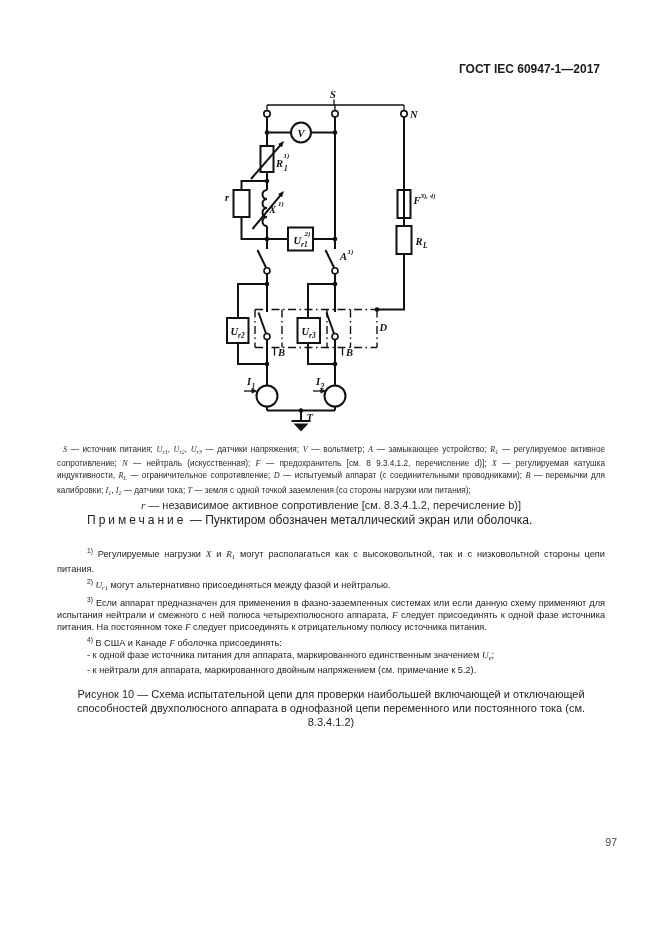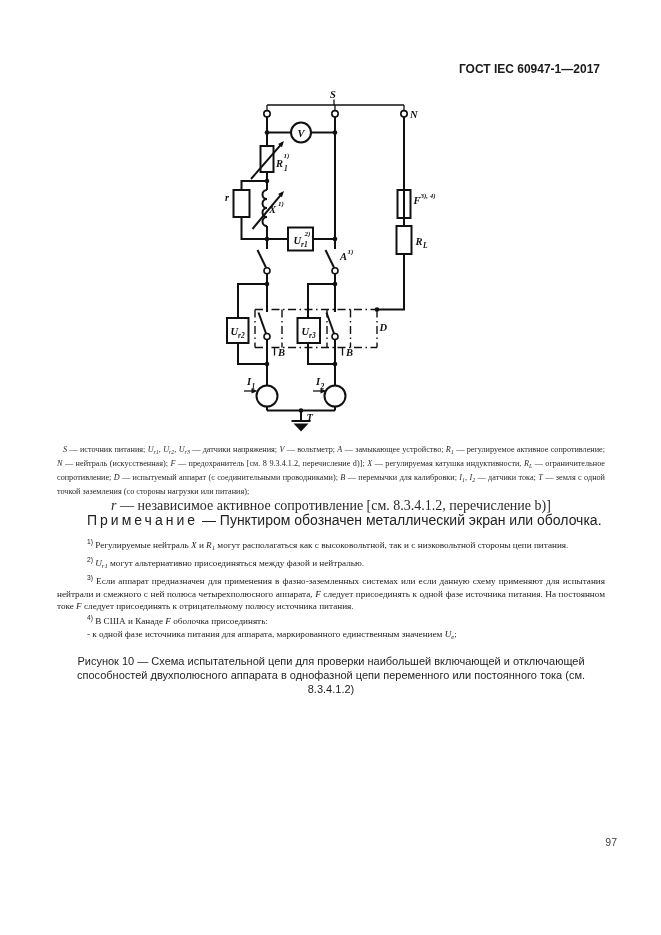--- a/index.html
+++ b/index.html
@@ -16,30 +16,30 @@
   .dot{fill:#111;stroke:none;}
   .term{stroke:#111;stroke-width:1.6;fill:#fff;}
   .dl{font-family:"Liberation Serif",serif;font-style:italic;font-weight:700;
       font-size:10.5px;fill:#111;}
   .dsub{font-size:7.5px;}
   .dsup{font-size:7px;}
 
   
   .legend-block{position:absolute;left:57px;top:444px;width:548px;}
   .legend{margin:0;font-size:8.2px;line-height:12.4px;text-align:justify;text-indent:6px;color:#2a2a2a;}
-  .legend-center{margin:0;font-size:14px;line-height:12.4px;text-align:center;color:#2a2a2a;}
+  .legend-center{margin:0;font-size:11px;line-height:12.4px;text-align:center;color:#2a2a2a;}
   .textcol{position:absolute;left:57px;top:514px;width:548px;}
-  .note{margin:0 0 10px 0;font-size:14px;line-height:12px;text-indent:30px;}
+  .note{margin:0 0 19px 0;font-size:12px;line-height:12px;text-indent:30px;}
   .note-label{letter-spacing:3px;}
   .fn{margin:0;font-size:9.2px;line-height:12.3px;text-align:justify;text-indent:30px;}
   .fn-item{margin:0;font-size:9.2px;line-height:12.3px;text-indent:30px;}
   .caption{margin:11px 0 0 0;font-size:11px;line-height:14px;text-align:center;color:#1f1f1f;}
   .pagenum{position:absolute;top:836px;right:44px;font-size:10.5px;color:#444;}
 
-  .seg-n{font-style:normal;font-family:Liberation Serif, serif;}
+  .seg-n{font-style:normal;}
   .seg-i{font-family:"Liberation Serif",serif;font-style:italic;}
   .seg-sub{font-family:"Liberation Serif",serif;font-style:italic;font-size:0.72em;vertical-align:-0.28em;}
   sup.fnm{font-size:0.72em;}
 </style>
 </head>
 <body>
 
 <div class="page">
 
   <div class="header">ГОСТ IEC 60947-1—2017</div>
@@ -222,23 +222,24 @@
   </svg>
 
   <div class="legend-block">
     <p class="legend"><span class="seg-i">S</span><span class="seg-n"> — источник питания; </span><span class="seg-i">U</span><span class="seg-sub">r1</span><span class="seg-n">, </span><span class="seg-i">U</span><span class="seg-sub">r2</span><span class="seg-n">, </span><span class="seg-i">U</span><span class="seg-sub">r3</span><span class="seg-n"> — датчики напряжения; </span><span class="seg-i">V</span><span class="seg-n"> — вольтметр; </span><span class="seg-i">A</span><span class="seg-n"> — замыкающее устройство; </span><span class="seg-i">R</span><span class="seg-sub">1</span><span class="seg-n"> — регулируемое активное сопротивление; </span><span class="seg-i">N</span><span class="seg-n"> — нейтраль (искусственная); </span><span class="seg-i">F</span><span class="seg-n"> — предохранитель [см. 8 9.3.4.1.2, перечисление d)]; </span><span class="seg-i">X</span><span class="seg-n"> — регулируемая катушка индуктивности, </span><span class="seg-i">R</span><span class="seg-sub">L</span><span class="seg-n"> — ограничительное сопротивление; </span><span class="seg-i">D</span><span class="seg-n"> — испытуемый аппарат (с соединительными проводниками); </span><span class="seg-i">B</span><span class="seg-n"> — перемычки для калибровки; </span><span class="seg-i">I</span><span class="seg-sub">1</span><span class="seg-n">, </span><span class="seg-i">I</span><span class="seg-sub">2</span><span class="seg-n"> — датчики тока; </span><span class="seg-i">T</span><span class="seg-n"> — земля с одной точкой заземления (со стороны нагрузки или питания);</span></p>
     <p class="legend-center"><span class="seg-i">r</span><span class="seg-n"> — независимое активное сопротивление [см. 8.3.4.1.2, перечисление b)]</span></p>
   </div>
 
   <div class="textcol">
     <p class="note"><span class="note-label">Примечание</span><span> — Пунктиром обозначен металлический экран или оболочка.</span></p>
 
-    <p class="fn"><sup class="fnm">1)</sup><span><span class="seg-n"> Регулируемые нейтраль </span><span class="seg-i">X</span><span class="seg-n"> и </span><span class="seg-i">R</span><span class="seg-sub">1</span><span class="seg-n"> могут располагаться как с высоковольтной, так и с низковольтной стороны цепи питания.</span></span></p>
+    <p class="fn"><sup class="fnm">1)</sup><span><span class="seg-n"> Регулируемые нагрузки </span><span class="seg-i">X</span><span class="seg-n"> и </span><span class="seg-i">R</span><span class="seg-sub">1</span><span class="seg-n"> могут располагаться как с высоковольтной, так и с низковольтной стороны цепи питания.</span></span></p>
     <p class="fn"><sup class="fnm">2)</sup><span><span class="seg-n"> </span><span class="seg-i">U</span><span class="seg-sub">r1</span><span class="seg-n"> могут альтернативно присоединяться между фазой и нейтралью.</span></span></p>
     <p class="fn"><sup class="fnm">3)</sup><span><span class="seg-n"> Если аппарат предназначен для применения в фазно-заземленных системах или если данную схему применяют для испытания нейтрали и смежного с ней полюса четырехполюсного аппарата, </span><span class="seg-i">F</span><span class="seg-n"> следует присоединять к одной фазе источника питания. На постоянном токе </span><span class="seg-i">F</span><span class="seg-n"> следует присоединять к отрицательному полюсу источника питания.</span></span></p>
     <p class="fn"><sup class="fnm">4)</sup><span><span class="seg-n"> В США и Канаде </span><span class="seg-i">F</span><span class="seg-n"> оболочка присоединять:</span></span></p>
     <p class="fn-item"><span class="seg-n">- к одной фазе источника питания для аппарата, маркированного единственным значением </span><span class="seg-i">U</span><span class="seg-sub">e</span><span class="seg-n">;</span></p>
+    <p class="fn-item"><span class="seg-n">- к нейтрали для аппарата, маркированного двойным напряжением (см. примечание к 5.2).</span></p>
 
     <p class="caption">Рисунок 10 — Схема испытательной цепи для проверки наибольшей включающей и отключающей способностей двухполюсного аппарата в однофазной цепи переменного или постоянного тока (см. 8.3.4.1.2)</p>
   </div>
 
   <div class="pagenum">97</div>
 </div>
 
 </body></html>

